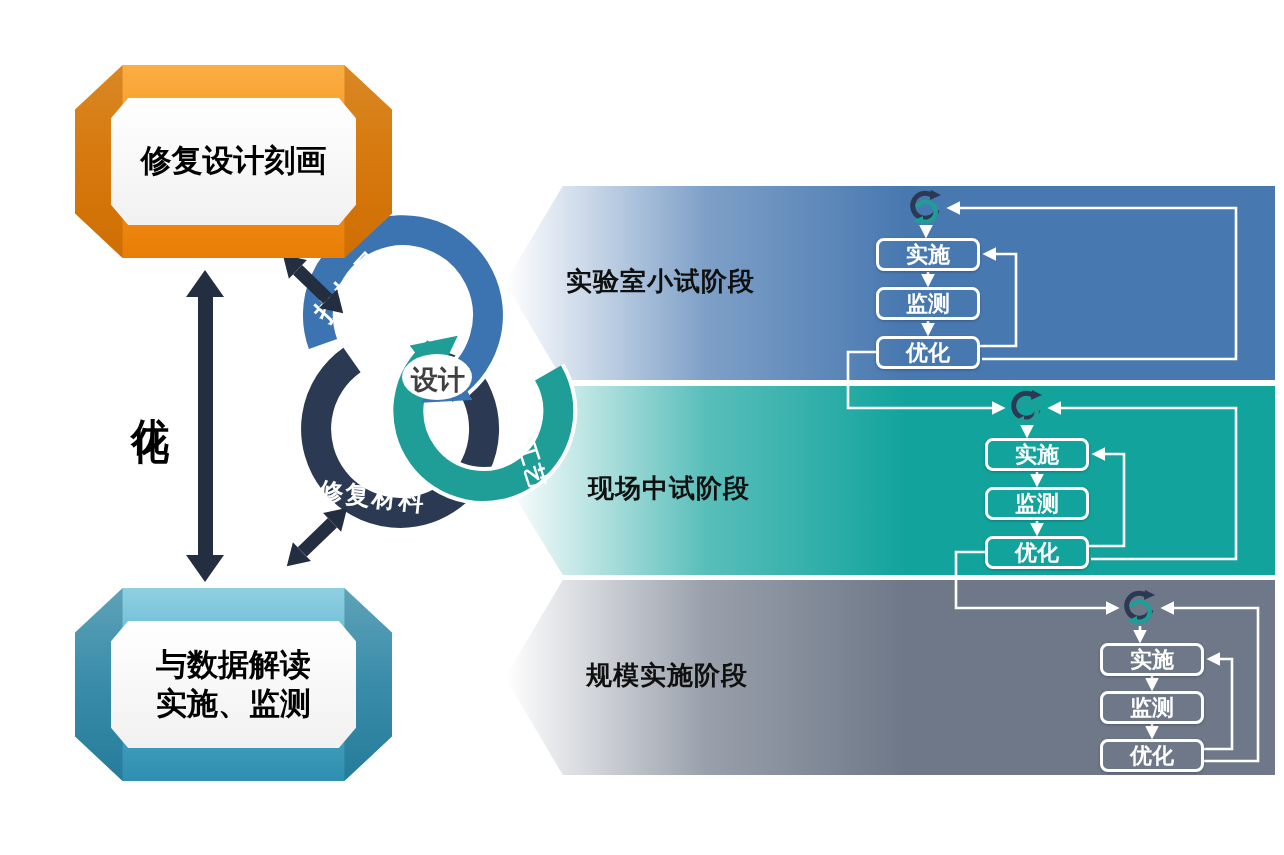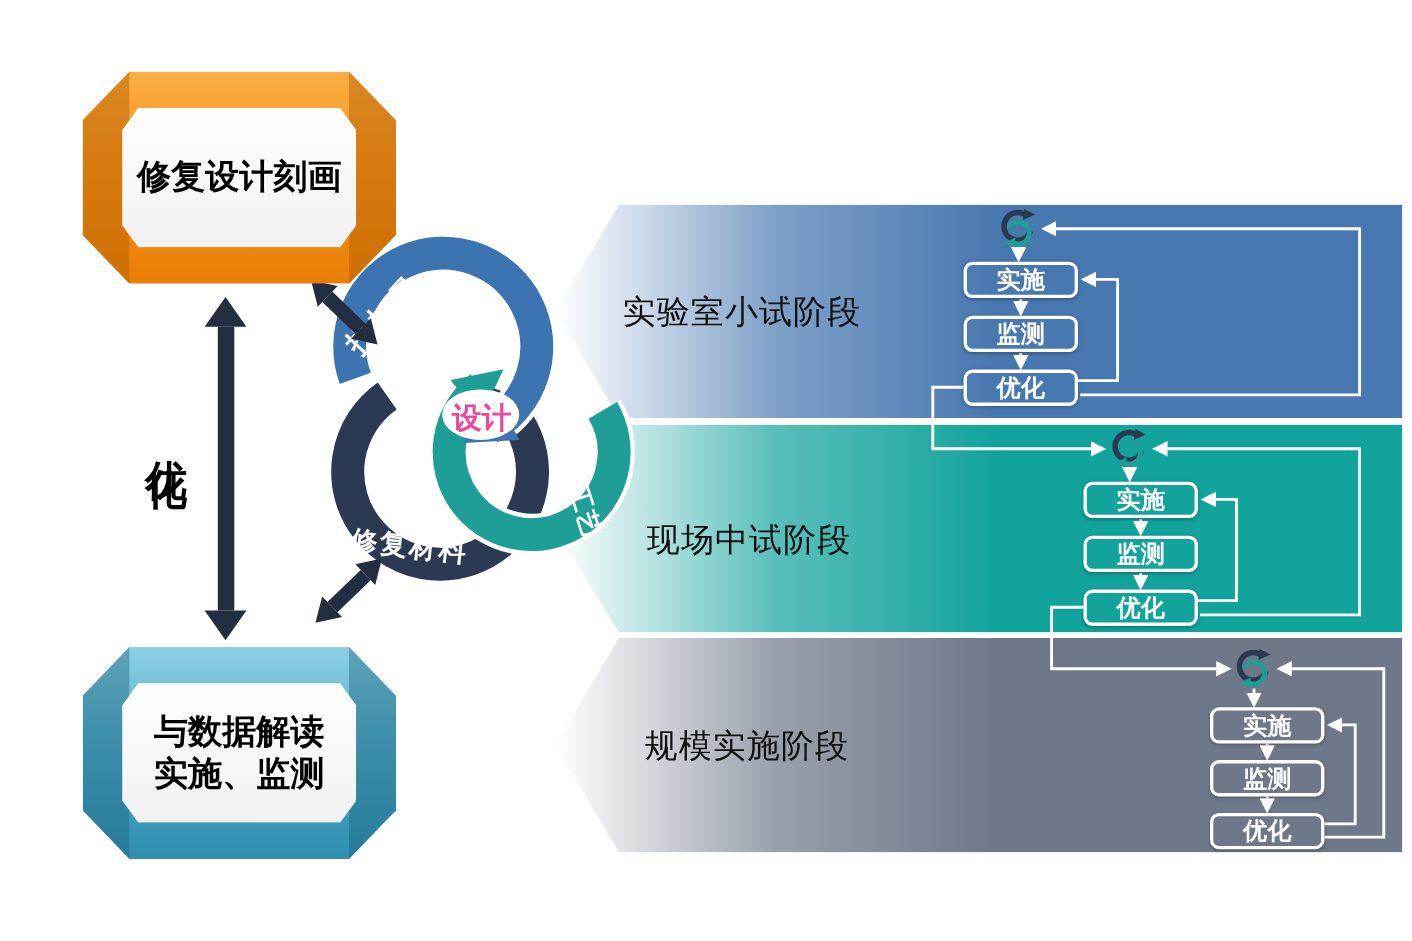--- a/index.html
+++ b/index.html
@@ -11,21 +11,21 @@
   
   .band{
     position:absolute;left:505px;width:770px;z-index:1;
     clip-path:polygon(0 50%, 7.5% 0, 100% 0, 100% 100%, 7.5% 100%);
   }
   .band1{top:186px;height:194px;}
   .band2{top:386px;height:189px;}
   .band3{top:580px;height:195px;}
 
   .band-label{
-    position:absolute;z-index:4;font-size:30px;font-weight:normal;color:#101010;letter-spacing:1px;
+    position:absolute;z-index:4;font-size:26px;font-weight:bold;color:#101010;letter-spacing:1px;
   }
   #bl1{left:566px;top:264px;}
   #bl2{left:588px;top:471px;}
   #bl3{left:586px;top:658px;text-align:center;}
 
   
   .step{
     position:absolute;z-index:4;width:104px;height:33px;
     border:3px solid #fff;border-radius:8px;box-sizing:border-box;
     color:#fff;font-weight:bold;font-size:22px;
@@ -44,24 +44,24 @@
 
   
   #overlay{position:absolute;left:0;top:0;z-index:3;pointer-events:none;}
 
   
   .cyc-label{position:absolute;z-index:4;color:#fff;font-weight:bold;white-space:nowrap;}
   #lbl-dosage{left:306px;top:268px;font-size:27px;transform:rotate(-47deg);letter-spacing:2px;}
   #lbl-process{left:524px;top:392px;font-size:23px;transform:rotate(72deg);transform-origin:left top;letter-spacing:1px;}
   #lbl-material{left:318px;top:480px;font-size:25px;transform:rotate(6deg);letter-spacing:2px;}
   #lbl-design{position:absolute;z-index:5;left:398px;top:362px;width:80px;text-align:center;
-    font-size:27px;font-weight:bold;color:#ec4899;}
-
-  
-  .banner{position:absolute;left:75px;width:285px;height:193px;z-index:5;}
+    font-size:27px;font-weight:bold;color:#404040;}
+
+  
+  .banner{position:absolute;left:75px;width:285px;height:193px;z-index:5;padding-left:32px;}
   .banner-top{top:65px;}
   .banner-bottom{top:588px;}
   .banner-outer{
     position:absolute;inset:0;
     clip-path:polygon(15% 0, 85% 0, 100% 23%, 100% 77%, 85% 100%, 15% 100%, 0 77%, 0 23%);
   }
   .banner-top .banner-outer{background:linear-gradient(180deg,#FBAE44 0%,#F7941D 45%,#E97E06 100%);}
   .banner-bottom .banner-outer{background:linear-gradient(180deg,#8FD0E2 0%,#55AECB 45%,#2F8FB0 100%);}
   .bevel{position:absolute;top:0;bottom:0;width:15%;}
   .bevel-l{left:0;clip-path:polygon(0 23%,100% 0,100% 100%,0 77%);}

